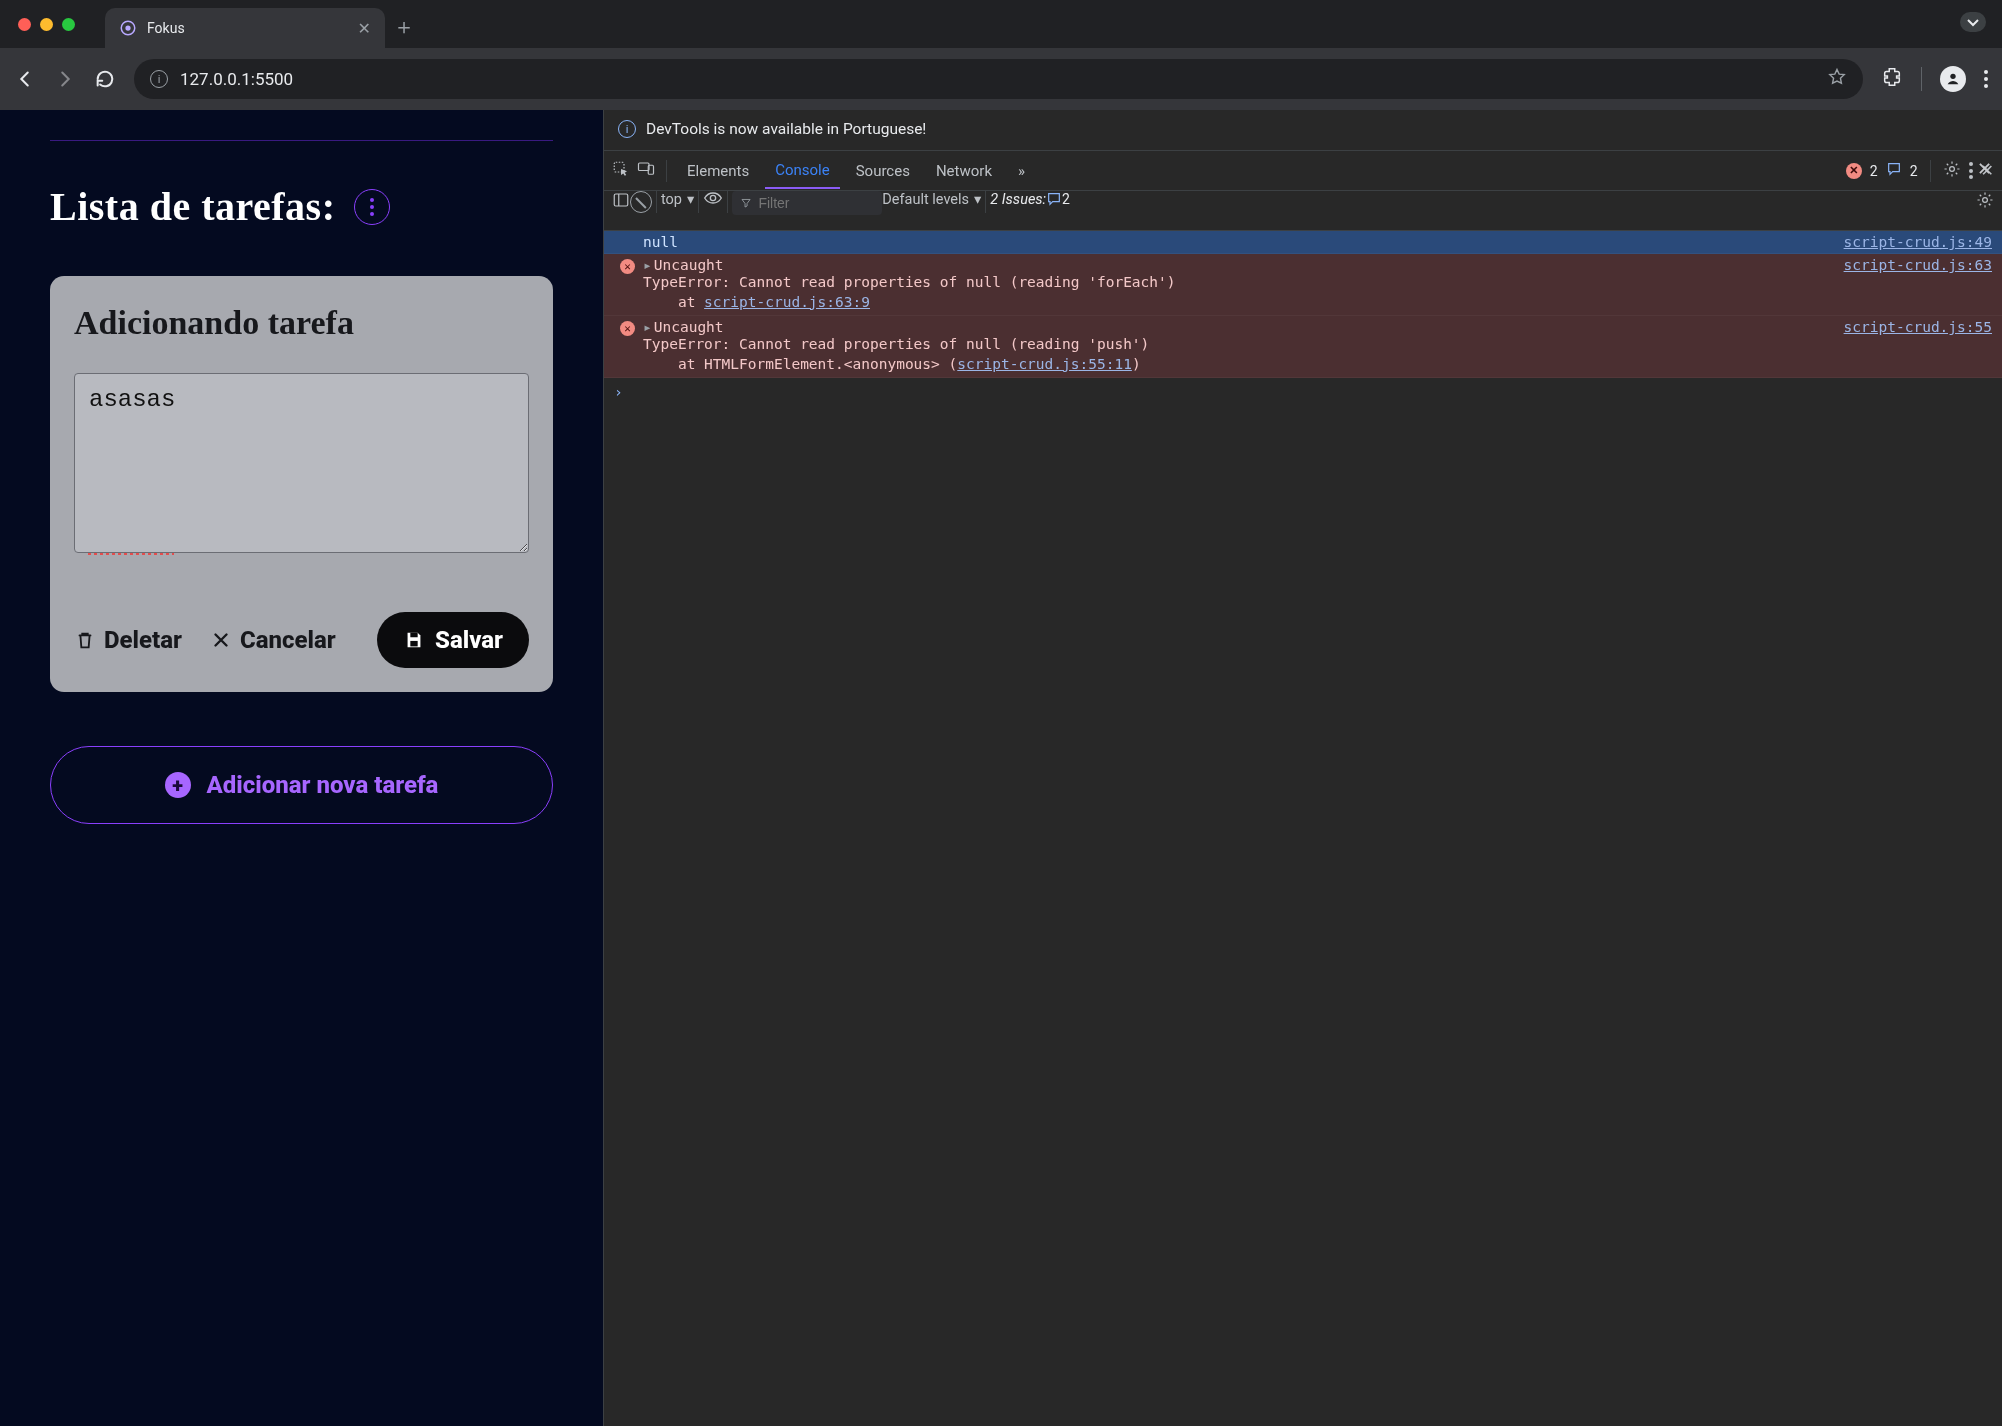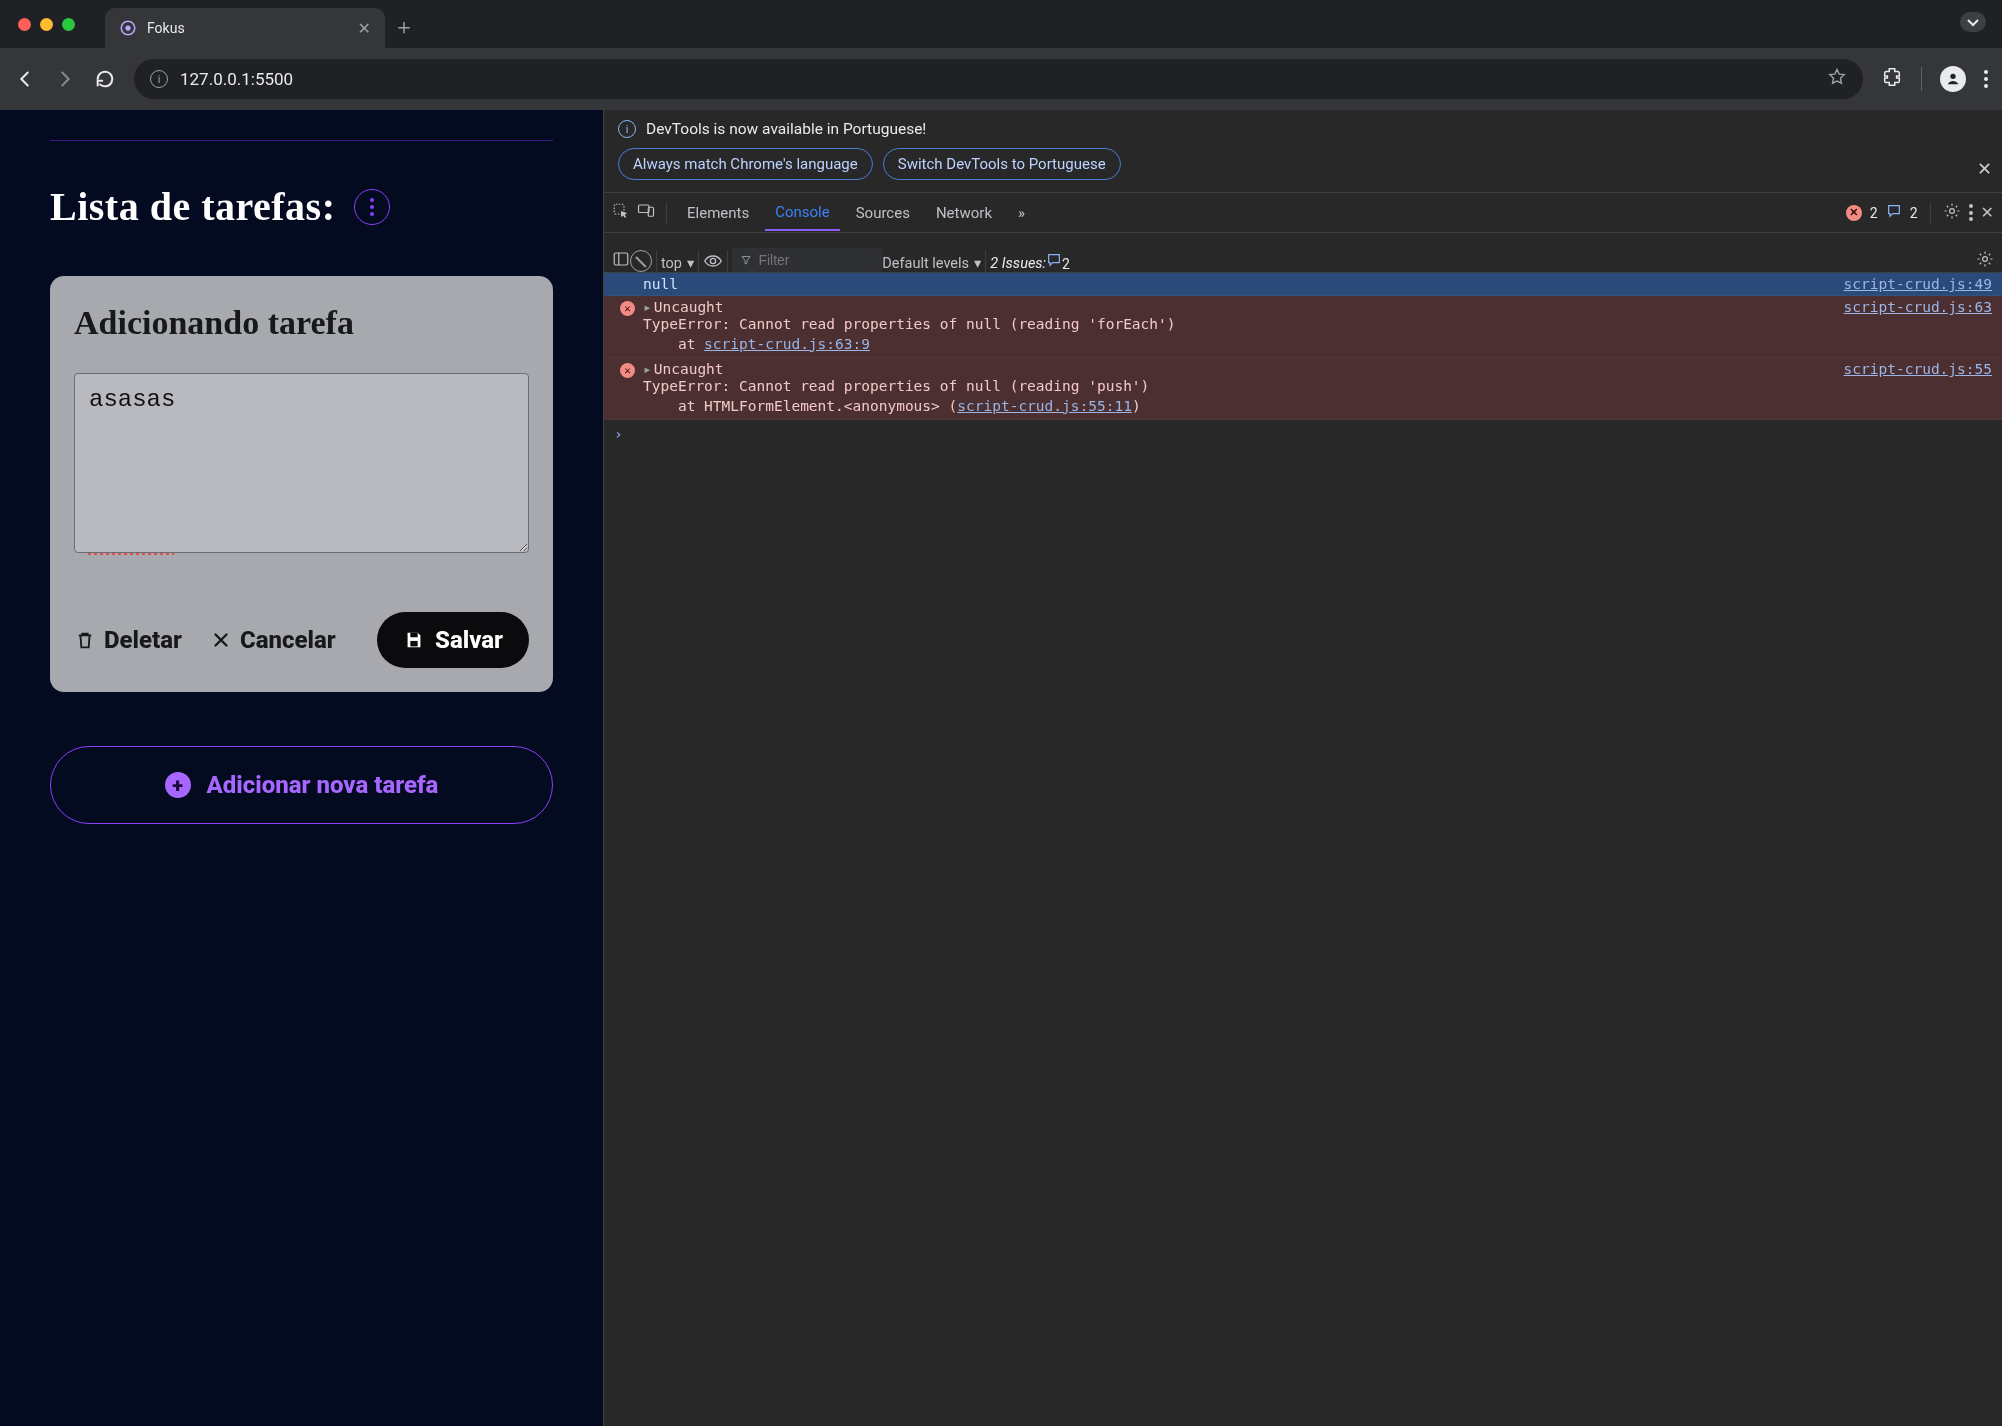--- a/index.html
+++ b/index.html
@@ -205,21 +205,21 @@
   .dt-tab { padding: 8px 10px; cursor:pointer; white-space:nowrap;}
   .dt-tab.active { color:#3b82f6; border-bottom:2px solid #8b5cf6; }
   .dt-divider{width:1px;height:22px;background:#3c4043;margin:0 4px;}
   .dt-right { margin-left:auto; display:flex; align-items:center; gap:8px;}
   .badge-err{background:#f28b82;color:#3c0b0b;border-radius:50%;width:16px;height:16px;font-size:11px;display:flex;align-items:center;justify-content:center;font-weight:700;}
   .badge-count{color:#e8eaed;font-size:14px;}
   .msg-ico{color:#8ab4f8;}
   .gear-ico{width:18px;height:18px;}
 
   .dt-toolbar {
-    display:flex; align-items:flex-end; height:40px;
+    display:flex; align-items:flex-start; height:40px;
     border-bottom:1px solid #3c4043; padding:0 8px; font-size:14.5px; color:#bdc1c6;
     min-width:0;
   }
   .circ-btn{width:22px;height:22px;border:1.8px solid #9aa0a6;border-radius:50%;position:relative;}
   .circ-btn::after{content:"";position:absolute;left:3px;right:3px;top:50%;height:1.8px;background:#9aa0a6;transform:rotate(45deg);}
   .dt-select{display:flex;align-items:center;gap:5px;cursor:pointer;}
   .dt-filter{
     flex: 0 0 150px; display:flex;align-items:center;gap:6px;
     background:#2f3034;border-radius:4px;padding:4px 8px;color:#9aa0a6;
   }
@@ -370,24 +370,20 @@
       <span class="add-plus">+</span>
       <span>Adicionar nova tarefa</span>
     </div>
   </div>
 
   <div class="devtools-pane">
     <div class="dt-info-bar">
       <div class="dt-info-row1">
         <span class="dt-info-icon">i</span>
         <span>DevTools is now available in Portuguese!</span>
-      </div>
-      <div class="dt-chiprow">
-        <div class="dt-chip">Always match Chrome's language</div>
-        <div class="dt-chip">Switch DevTools to Portuguese</div>
       </div>
       <div class="dt-infobar-close">✕</div>
     </div>
 
     <div class="dt-tabs">
       <span>
         <svg width="18" height="18" viewBox="0 0 24 24">
             <rect x="3" y="3" width="13" height="13" rx="2" fill="none" stroke="#bdc1c6" stroke-width="1.6" stroke-dasharray="2 2"></rect>
             <path d="M12 12l8 3-3 2 2 3-2 1-2-3-3 2z" fill="#bdc1c6"></path>
           </svg>

